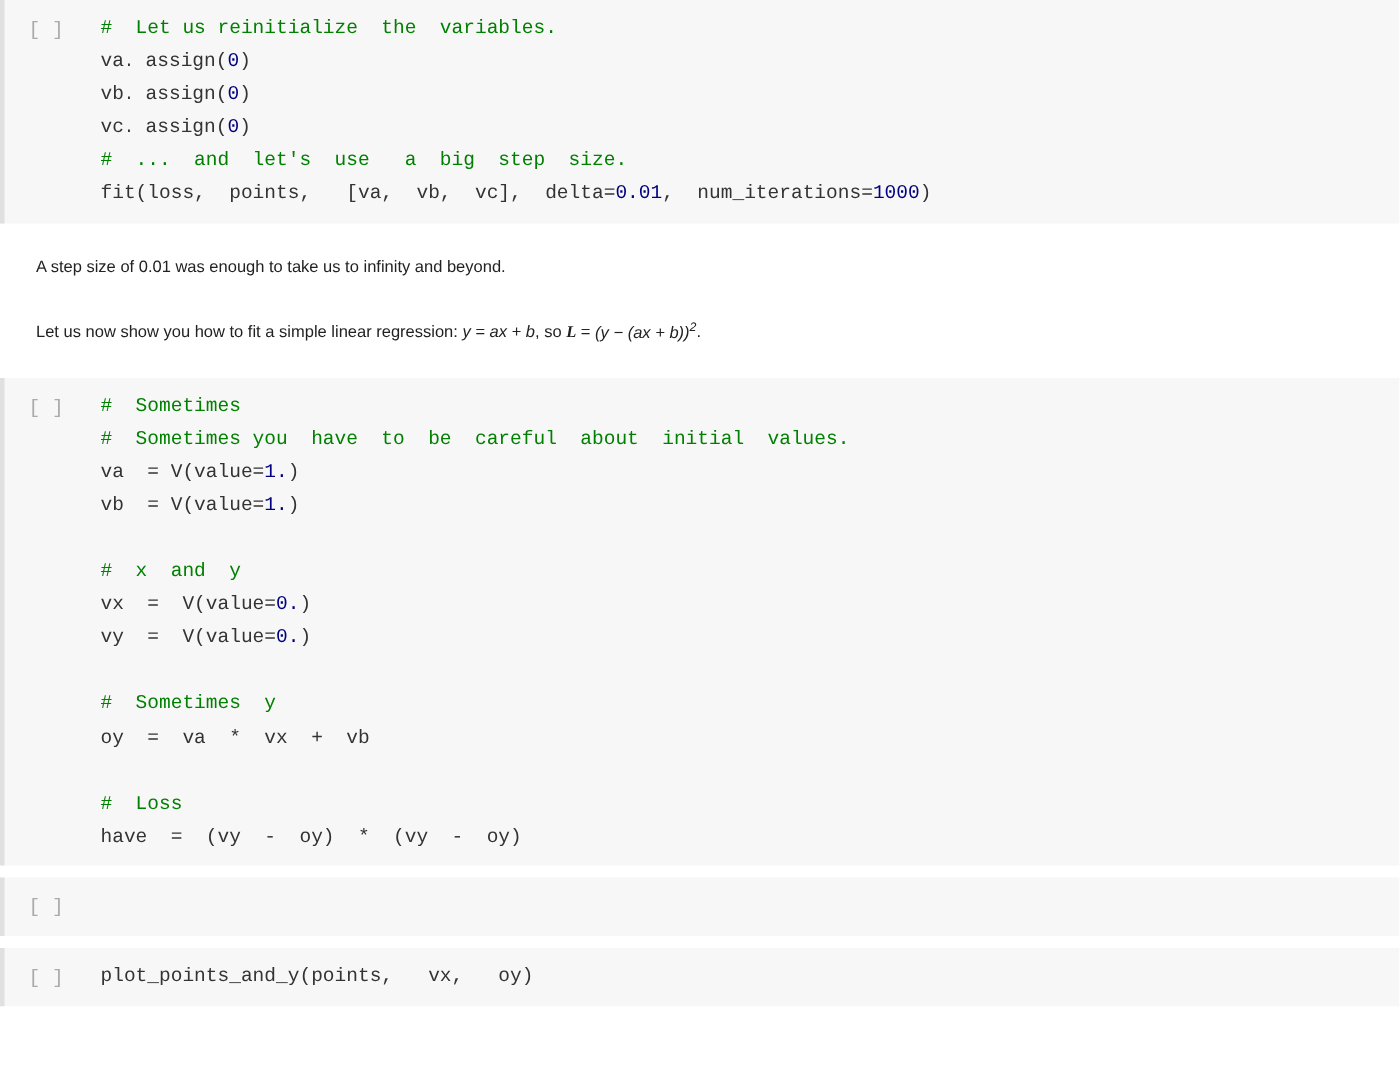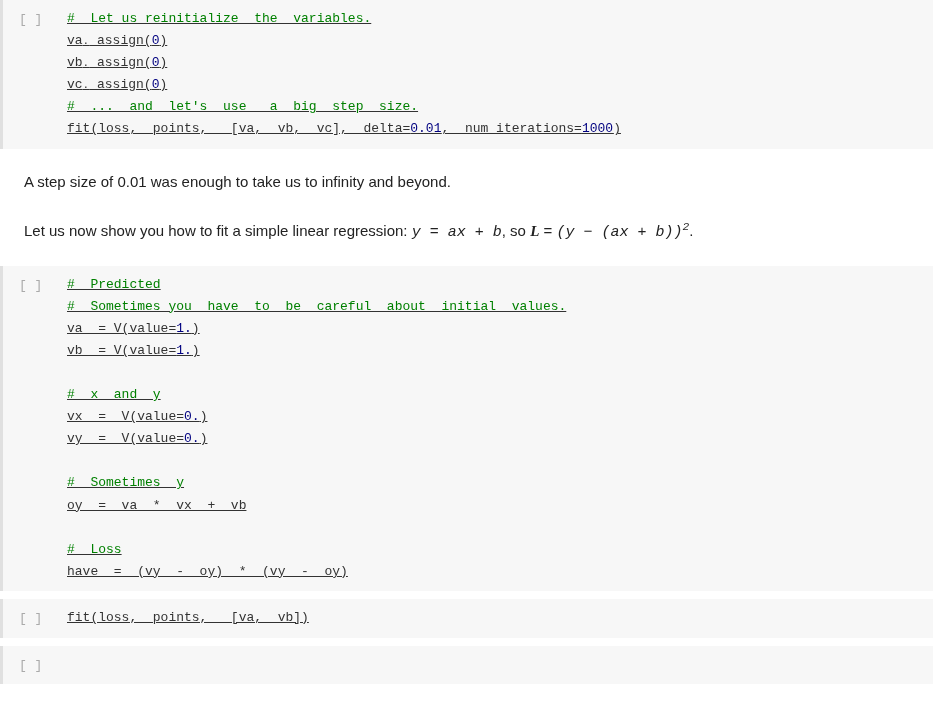--- a/index.html
+++ b/index.html
@@ -46,45 +46,44 @@
 
     .cell-content {
       flex: 1;
     }
 
     .code-block {
       font-family: 'Courier New', Courier, monospace;
       font-size: 13px;
       line-height: 1.7;
       white-space: pre;
-      text-decoration: underline;
     }
 
     .text-cell {
       padding: 12px 24px;
-      font-size: 15px;
+      font-size: 11px;
       line-height: 1.7;
       color: #222;
     }
 
     .comment {
       color: #008000;
     }
 
     .cell-gap {
       height: 8px;
     }
 
     .code-number {
       color: #000080;
     }
 
     
     .math {
-      font-family: Liberation Mono, monospace;
+      font-family: Liberation Sans, sans-serif;
       font-style: italic;
     }
 
     .math-bold {
       font-family: 'Georgia', 'Times New Roman', serif;
       font-style: italic;
       font-weight: bold;
     }
 
     .superscript {
@@ -117,45 +116,45 @@
 
   <div class="text-cell">
     <span>Let us now show you how to fit a simple linear regression: <span class="math"><i>y</i> = <i>ax</i> + <i>b</i></span>, so <span class="math-bold"><i>L</i></span> = <span class="math">(<i>y</i> − (<i>ax</i> + <i>b</i>))<sup class="superscript">2</sup></span>.</span>
   </div>
 
   <div class="cell-gap"></div>
 
   <div class="cell cell-input">
     <div class="cell-prompt">[ ]</div>
     <div class="cell-content">
-      <div class="code-block"><span class="comment">#  Predicted</span>
+      <div class="code-block"><span class="comment">#  Sometimes</span>
 <span class="comment">#  Sometimes you  have  to  be  careful  about  initial  values.</span>
 <span>va  = V(value=<span class="code-number">1.</span>)</span>
 <span>vb  = V(value=<span class="code-number">1.</span>)</span>
 
 <span class="comment">#  x  and  y</span>
 <span>vx  =  V(value=<span class="code-number">0.</span>)</span>
 <span>vy  =  V(value=<span class="code-number">0.</span>)</span>
 
 <span class="comment">#  Sometimes  y</span>
 <span>oy  =  va  *  vx  +  vb</span>
 
 <span class="comment">#  Loss</span>
 <span>have  =  (vy  -  oy)  *  (vy  -  oy)</span></div>
     </div>
   </div>
 
   <div class="cell-gap"></div>
 
   <div class="cell cell-input">
     <div class="cell-prompt">[ ]</div>
-    <div class="cell-content">
-      <div class="code-block"><span>fit(loss,  points,   [va,  vb])</span></div>
-    </div>
   </div>
 
   <div class="cell-gap"></div>
 
   <div class="cell cell-input">
     <div class="cell-prompt">[ ]</div>
+    <div class="cell-content">
+      <div class="code-block"><span>plot_points_and_y(points,   vx,   oy)</span></div>
+    </div>
   </div>
 
 </div>
 
 </body></html>

